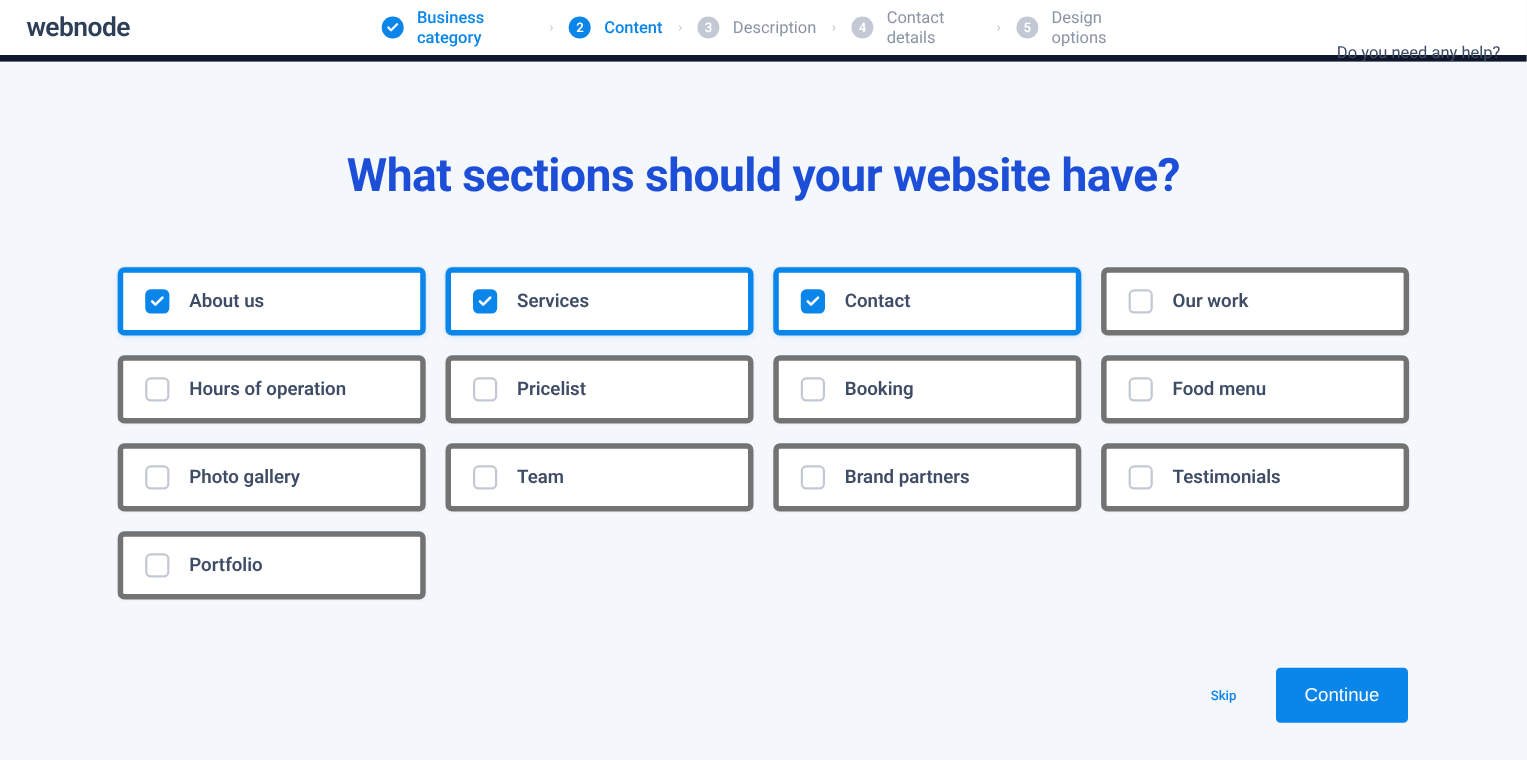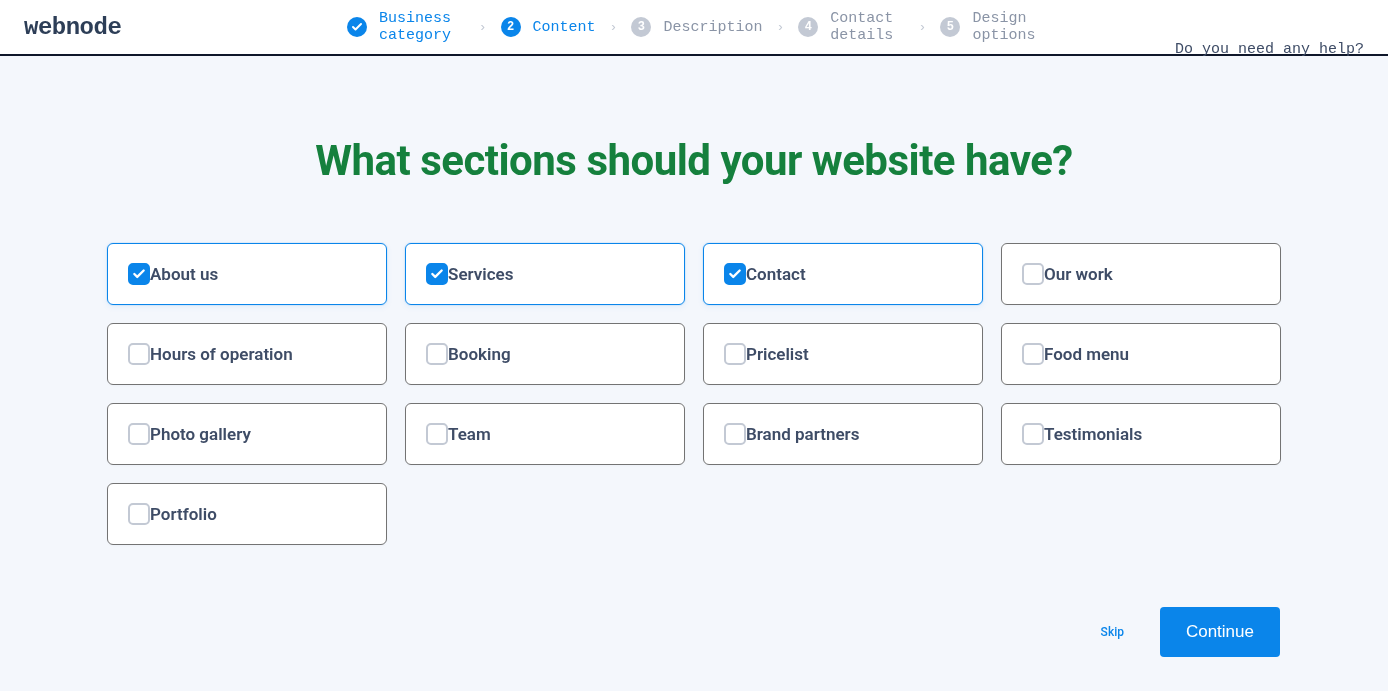--- a/index.html
+++ b/index.html
@@ -13,23 +13,22 @@
       width: 1388px;
       height: 691px;
       overflow: hidden;
     }
     header {
       background: #ffffff;
       height: 56px;
       display: flex;
       align-items: center;
       padding: 0 24px;
-      border-bottom: 2px solid #0f172a;
+      border-bottom: 6px solid #0f172a;
       justify-content: space-between;
-      font-family: Liberation Mono, monospace;
     }
     .logo {
       color: #2d3e57;
       font-size: 24px;
       font-weight: 600;
       letter-spacing: -0.5px;
     }
     .steps {
       display: flex;
       align-items: center;
@@ -88,42 +87,42 @@
       cursor: pointer;
       margin-top: 45px;
     }
     main {
       padding: 80px 0 0 0;
       display: flex;
       flex-direction: column;
       align-items: center;
     }
     h1 {
-      color: #15803d;
+      color: #1d4ed8;
       font-size: 42px;
       font-weight: 700;
       margin-bottom: 58px;
       text-align: center;
       letter-spacing: -0.5px;
     }
     .grid {
       display: grid;
       grid-template-columns: repeat(4, 280px);
       gap: 18px;
       width: 1174px;
     }
     .card {
       background: #ffffff;
-      border: 1px solid #737373;
+      border: 5px solid #737373;
       border-radius: 6px;
       height: 62px;
       display: flex;
       align-items: center;
       padding: 0 20px;
-      gap: 0;
+      gap: 18px;
       cursor: pointer;
       box-shadow: 0 1px 2px rgba(40,55,90,0.03);
     }
     .card.selected {
       border-color: #0a85ea;
       box-shadow: 0 0 0 1px rgba(10,133,234,0.08), 0 2px 6px rgba(10,133,234,0.08);
     }
     .checkbox {
       width: 22px;
       height: 22px;
@@ -246,25 +245,25 @@
       <div class="card">
         <span class="checkbox"></span>
         <span class="card-label">Our work</span>
       </div>
       <div class="card">
         <span class="checkbox"></span>
         <span class="card-label">Hours of operation</span>
       </div>
       <div class="card">
         <span class="checkbox"></span>
+        <span class="card-label">Pricelist</span>
+      </div>
+      <div class="card">
+        <span class="checkbox"></span>
         <span class="card-label">Booking</span>
-      </div>
-      <div class="card">
-        <span class="checkbox"></span>
-        <span class="card-label">Pricelist</span>
       </div>
       <div class="card">
         <span class="checkbox"></span>
         <span class="card-label">Food menu</span>
       </div>
       <div class="card">
         <span class="checkbox"></span>
         <span class="card-label">Photo gallery</span>
       </div>
       <div class="card">

